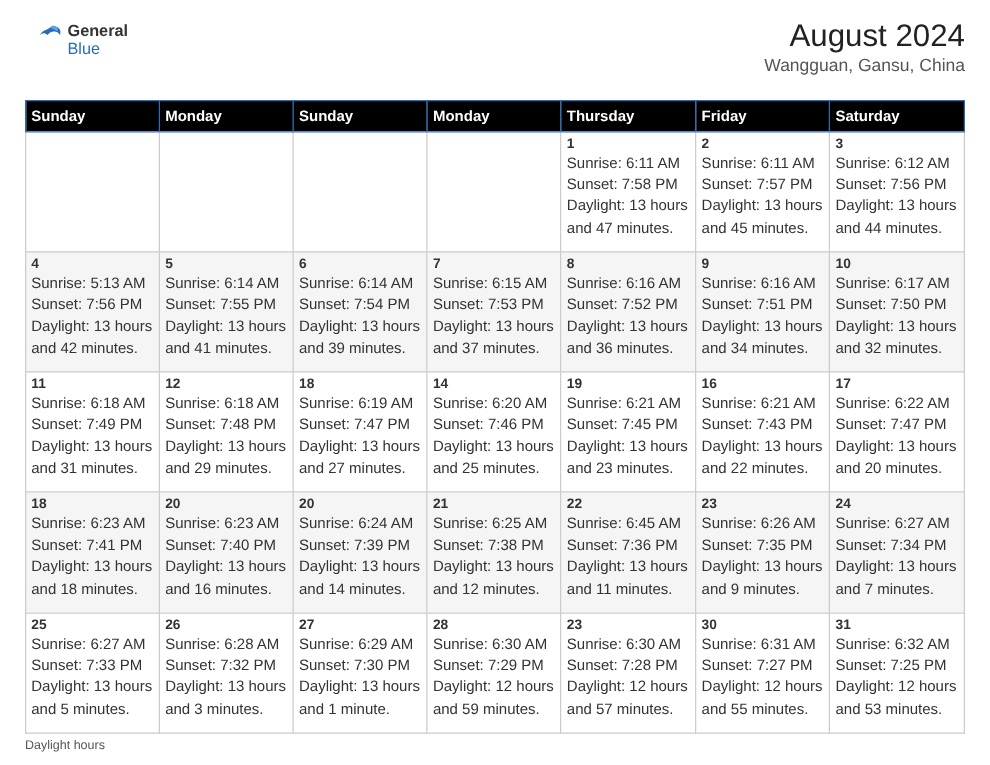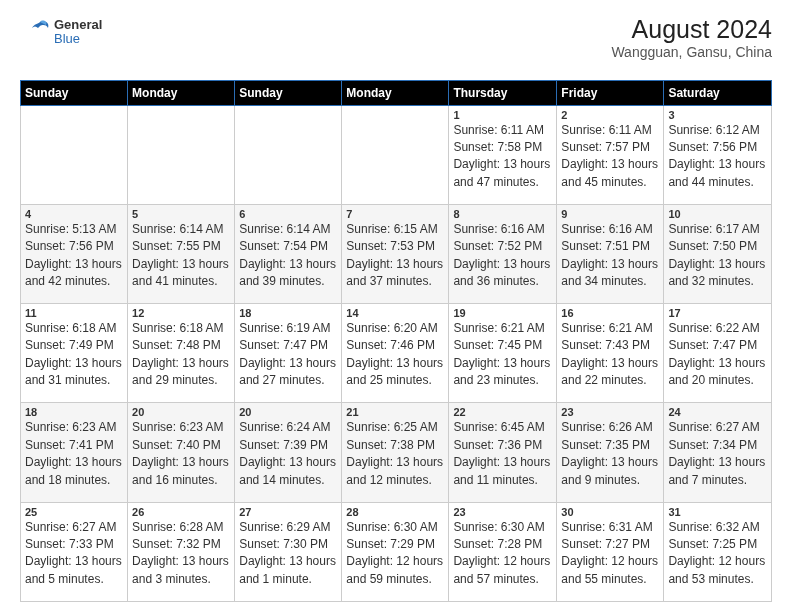--- a/index.html
+++ b/index.html
@@ -320,13 +320,16 @@
           <td>
             <span class="day-number">31</span>
             <div class="day-info">Sunrise: 6:32 AM
 Sunset: 7:25 PM
 Daylight: 12 hours and 53 minutes.</div>
           </td>
         </tr>
       </tbody>
   </table>
 
+  <div class="footer">
+    <span>Daylight hours</span>
+  </div>
 </div>
 
 </body></html>

